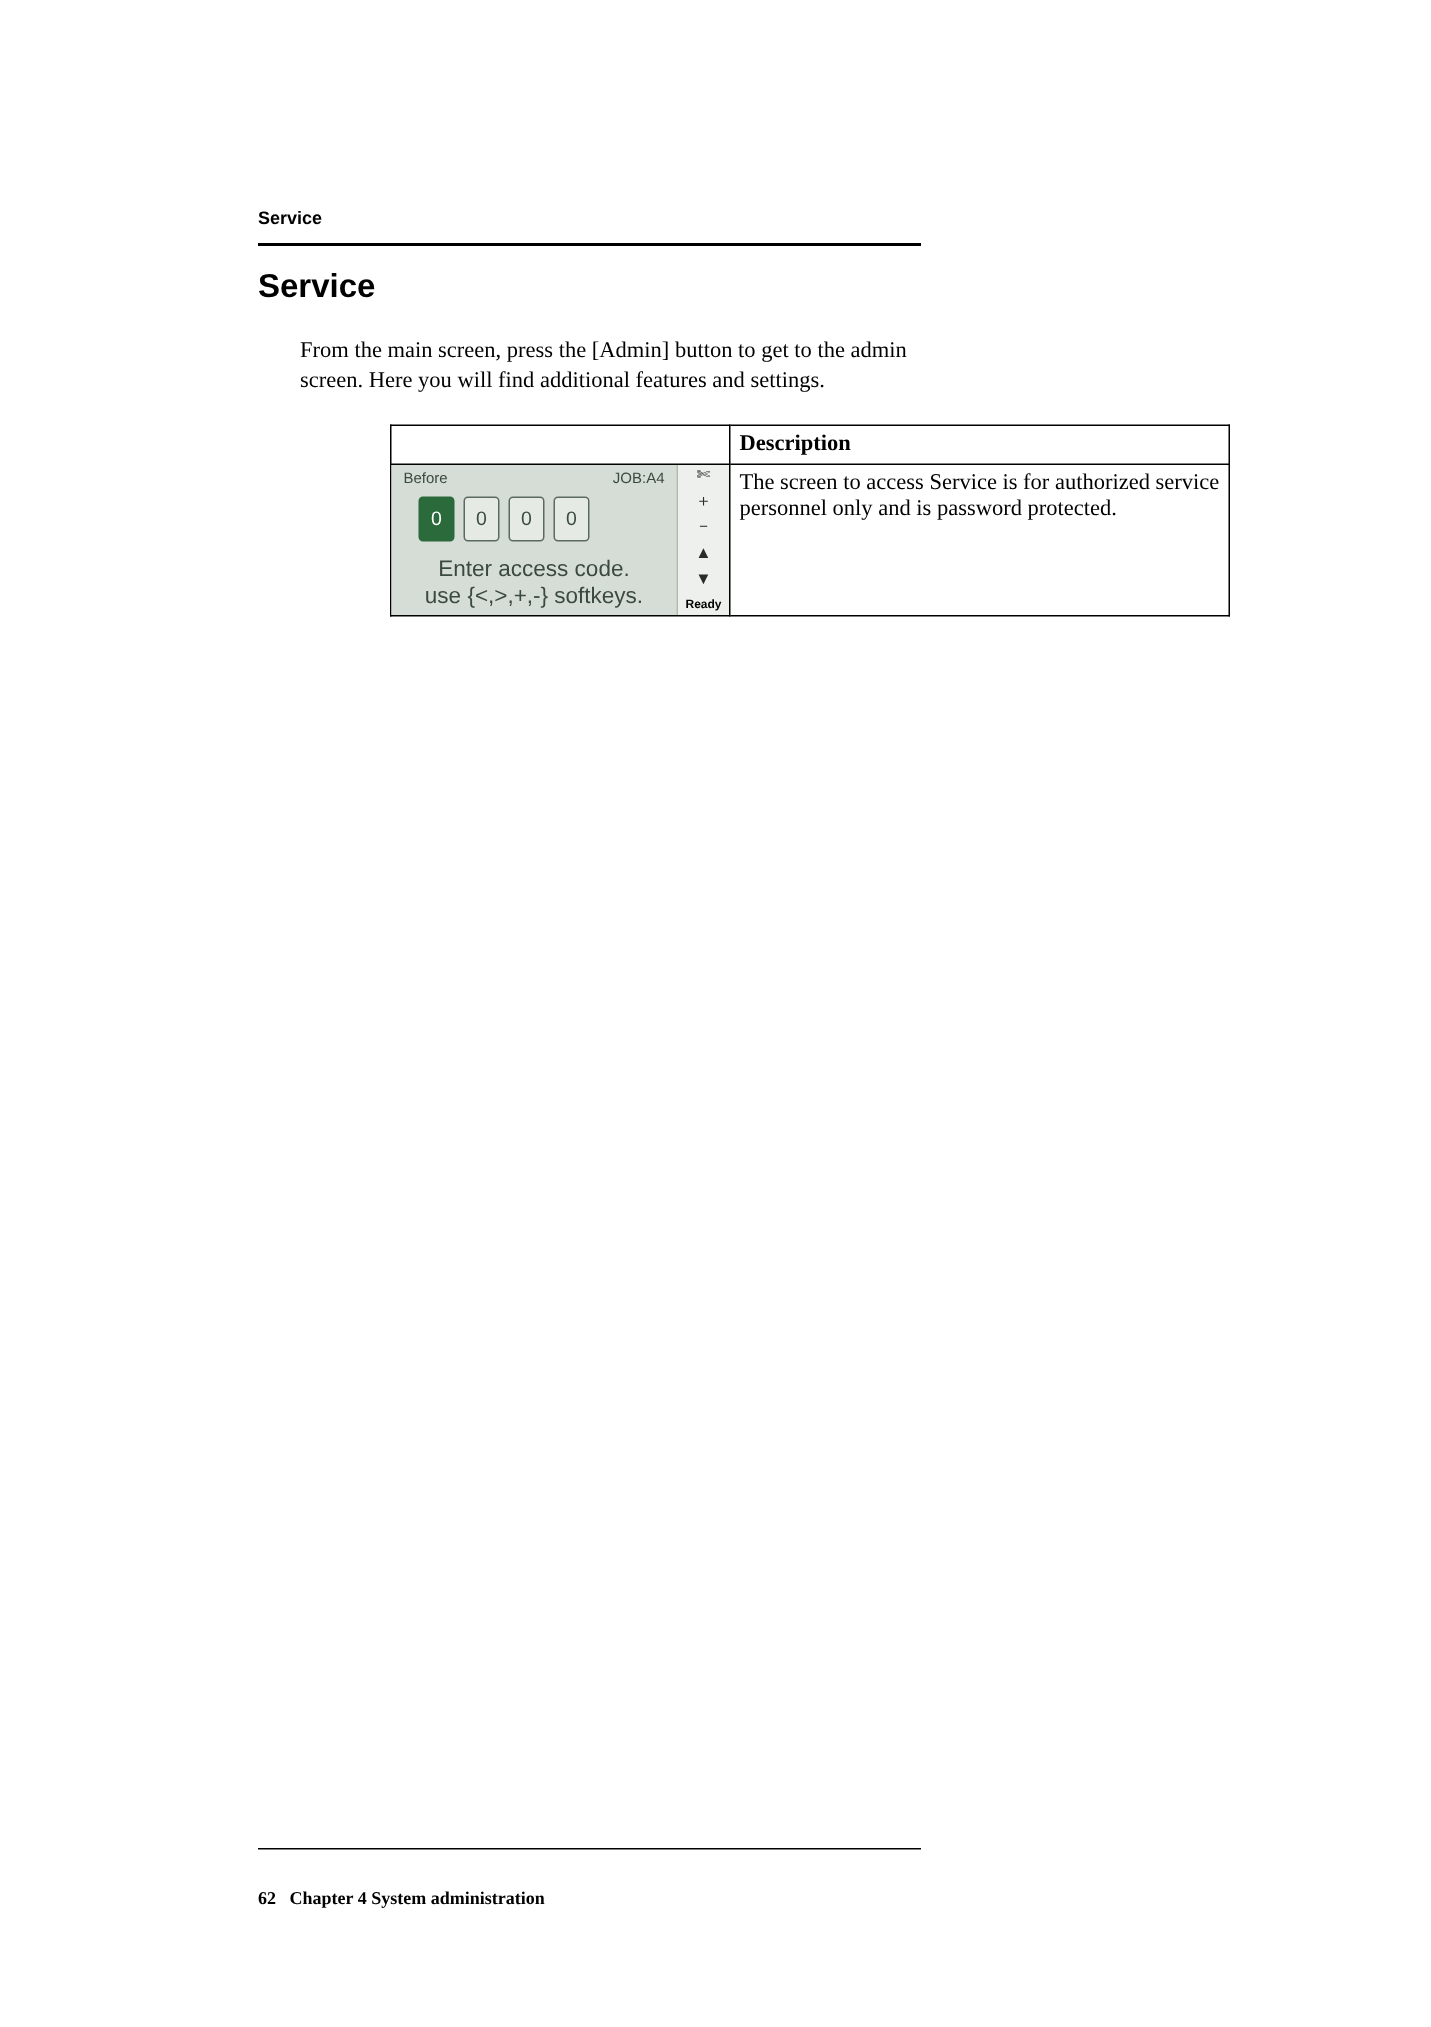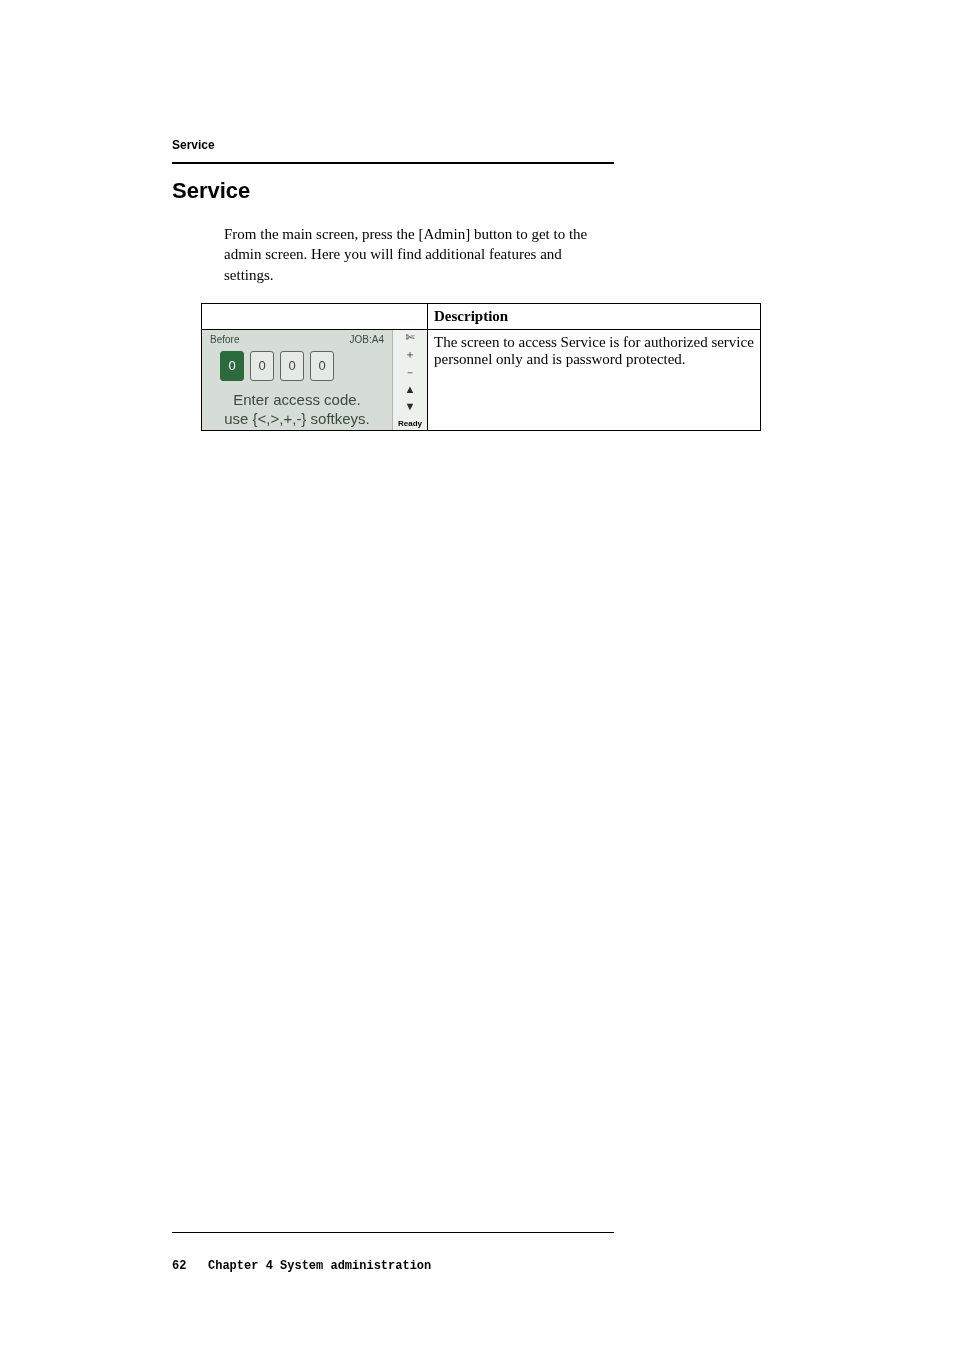--- a/index.html
+++ b/index.html
@@ -35,24 +35,24 @@
   }
   .h2 {
     font-family: Arial, Helvetica, sans-serif;
     font-weight: bold;
     font-size: 14px;
     margin: 10px 0 6px 0;
   }
   .body-text {
     font-size: 15px;
     line-height: 1.35;
-    margin: 0 0 18px 52px;
+    margin: 0 0 18px 28px;
   }
   .proc-table {
-    margin-left: 29px;
+    margin-left: 88px;
     border-collapse: collapse;
     width: 560px;
   }
   .proc-table td, .proc-table th {
     border: 1px solid #000;
     vertical-align: top;
     padding: 4px 6px;
     font-size: 15px;
   }
   .proc-table th {
@@ -150,21 +150,21 @@
     left: 172px;
     right: 160px;
     bottom: 110px;
     border: 0;
     border-top: 1.5px solid #000;
   }
   .footer {
     position: absolute;
     left: 172px;
     bottom: 78px;
-    font-family: Liberation Mono, monospace;
+    font-family: Liberation Serif, serif;
     font-weight: bold;
     font-size: 12px;
   }
 </style>
 </head>
 <body>
 
 <div class="page">
 
   <div class="running-head">Service</div>

